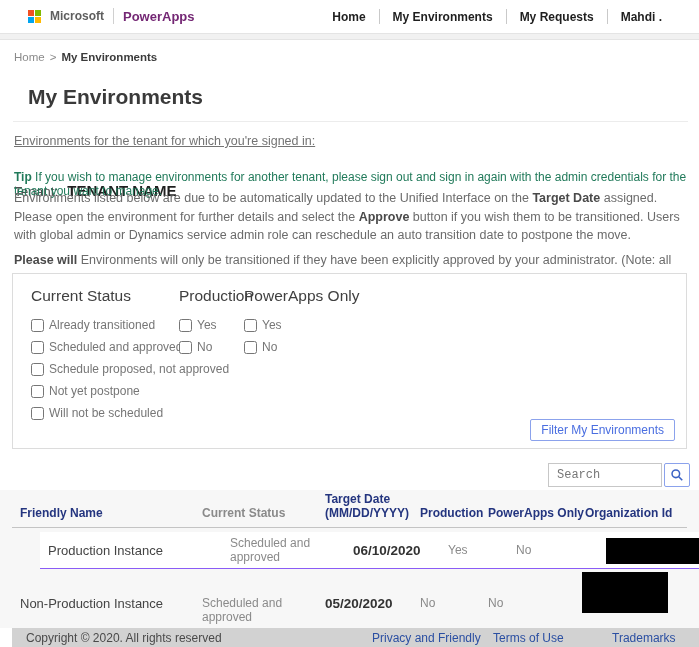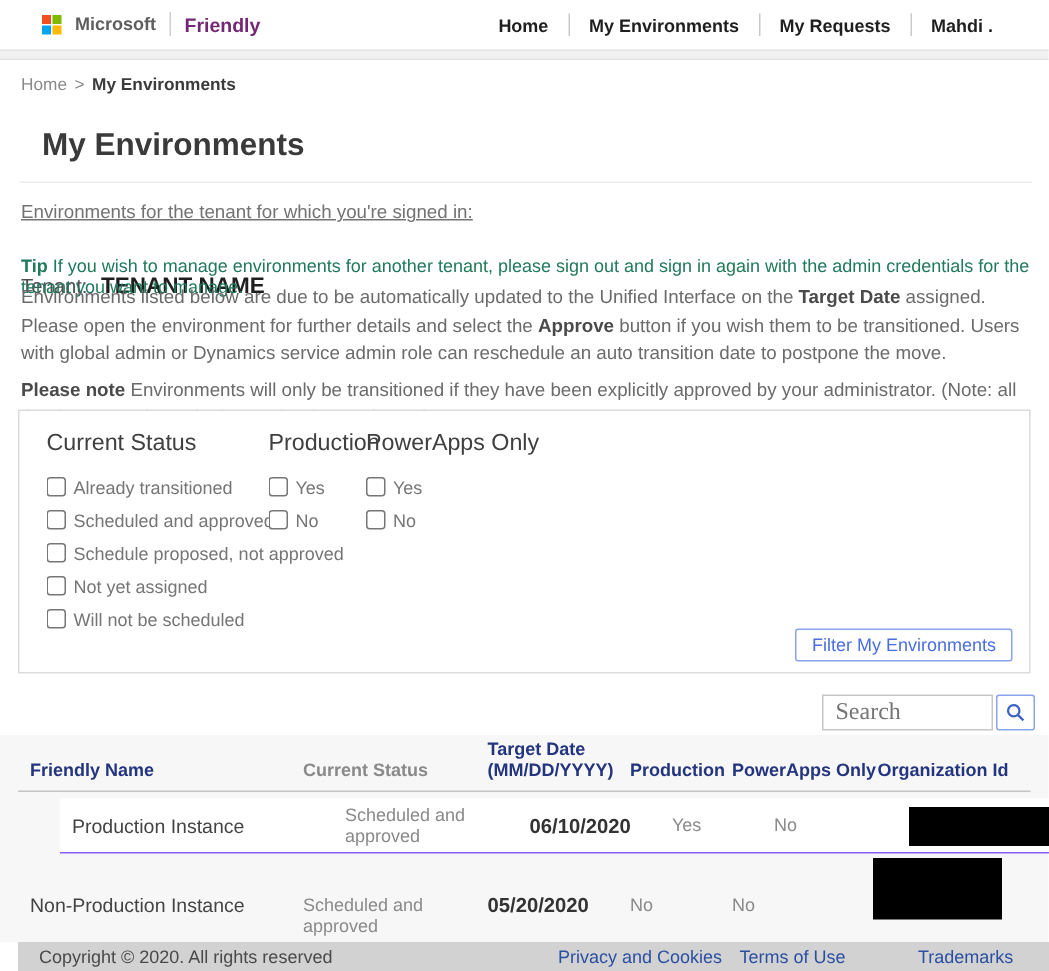--- a/index.html
+++ b/index.html
@@ -43,30 +43,30 @@
   .paras p { margin-bottom:6px; }
   .paras b { color:#4a4a4a; font-weight:700; }
   .link { color:#3b62c4; cursor:pointer; text-decoration:none; }
 
   
   .filter-box { position:absolute; top:273px; left:12px; width:675px; height:176px;
                 background:#fff; border:1px solid #dcdcdc; }
   .filter-col { position:absolute; top:13px; }
   .fc-status { left:18px; } .fc-production { left:166px; } .fc-powerapps { left:231px; }
   .filter-title { font-size:15.5px; color:#404040; margin-bottom:13px; white-space:nowrap; }
-  .cb-row { display:flex; gap:5px; margin-bottom:8px; white-space:nowrap; }
+  .cb-row { display:flex; align-items:center; gap:5px; margin-bottom:8px; white-space:nowrap; }
   .cb-row input { width:13px; height:13px; margin:0; }
   .cb-label { font-size:12px; color:#767676; }
   .filter-btn { position:absolute; right:11px; bottom:7px; height:22px; padding:0 10px;
                 background:#fff; border:1px solid #8ba2ec; border-radius:2px;
                 color:#4a6ee0; font-size:12px; font-family:inherit; cursor:pointer; }
 
   
   .search-input { position:absolute; top:463px; left:548px; width:114px; height:24px;
-                  border:1px solid #c7c7c7; padding:0 8px; font-size:16px; font-family:Liberation Serif, serif; color:#333; }
+                  border:1px solid #c7c7c7; padding:0 8px; font-size:12px; font-family:Liberation Mono, monospace; color:#333; }
   .search-input::placeholder { color:#767676; }
   .search-btn { position:absolute; top:463px; left:664px; width:26px; height:24px; background:#fff;
                 border:1px solid #8ba2ec; border-radius:2px; cursor:pointer;
                 display:flex; align-items:center; justify-content:center; }
 
   
   .table-section { position:absolute; top:490px; left:0; width:699px; height:138px; background:#f7f7f7; }
   .tgrid { display:grid; grid-template-columns:182px 123px 95px 68px 97px auto; padding-left:8px; }
   .thead { position:absolute; top:0; left:12px; width:675px; height:38px; align-items:end;
            padding-bottom:7px; border-bottom:1px solid #c4c4c4; }
@@ -96,21 +96,21 @@
 <div class="topbar">
   <div class="brand">
     <span class="ms-logo">
       <i class="ms-sq-r"></i>
         <i class="ms-sq-g"></i>
         <i class="ms-sq-b"></i>
         <i class="ms-sq-y"></i>
     </span>
     <span class="ms-text">Microsoft</span>
     <span class="brand-divider"></span>
-    <span class="product">Friendly</span>
+    <span class="product">PowerApps</span>
   </div>
   <div class="nav">
     <span class="nav-item">Home</span>
     <span class="nav-divider"></span>
     <span class="nav-item">My Environments</span>
     <span class="nav-divider"></span>
     <span class="nav-item">My Requests</span>
     <span class="nav-divider"></span>
     <span class="nav-item">Mahdi .</span>
   </div>
@@ -126,42 +126,42 @@
 
 <div class="signed-in">Environments for the tenant for which you're signed in:</div>
 <div class="tenant">
   <span class="tenant-label">Tenant:</span><span class="tenant-name">TENANT NAME</span>
 </div>
 <div class="tip">
   <b>Tip</b><span> If you wish to manage environments for another tenant, please sign out and sign in again with the admin credentials for the tenant you want to manage.</span>
 </div>
 <div class="paras">
   <p><span>Environments listed below are due to be automatically updated to the Unified Interface on the </span><b>Target Date</b><span> assigned. Please open the environment for further details and select the </span><b>Approve</b><span> button if you wish them to be transitioned. Users with global admin or Dynamics service admin role can reschedule an auto transition date to postpone the move.</span></p>
-  <p><b>Please note</b><span> Environments will only be transitioned if they have been explicitly approved by your administrator. (Note: all the dates are shown in the MM/DD/YYYY format)</span></p>
+  <p><b>Please will</b><span> Environments will only be transitioned if they have been explicitly approved by your administrator. (Note: all the dates are shown in the MM/DD/YYYY format)</span></p>
   <p><span>If you want to move earlier than the stated date, choose from the selected options on the drop-down list. If the available dates aren't suitable, you can also </span><a class="link">switch manually.</a></p>
 </div>
 
 <div class="filter-box">
   <div class="filter-col fc-status">
     <div class="filter-title">Current Status</div>
     <label class="cb-row">
       <input type="checkbox" style="">
       <span class="cb-label">Already transitioned</span>
     </label>
     <label class="cb-row">
       <input type="checkbox" style="">
       <span class="cb-label">Scheduled and approved</span>
     </label>
     <label class="cb-row">
       <input type="checkbox" style="">
       <span class="cb-label">Schedule proposed, not approved</span>
     </label>
     <label class="cb-row">
       <input type="checkbox" style="">
-      <span class="cb-label">Not yet assigned</span>
+      <span class="cb-label">Not yet postpone</span>
     </label>
     <label class="cb-row">
       <input type="checkbox" style="">
       <span class="cb-label">Will not be scheduled</span>
     </label>
   </div>
   <div class="filter-col fc-production">
     <div class="filter-title">Production</div>
     <label class="cb-row">
       <input type="checkbox" style="">
@@ -225,16 +225,16 @@
     <div class="td td-date">05/20/2020</div>
     <div class="td td-muted">No</div>
     <div class="td td-muted">No</div>
     <div></div>
     <div class="redacted redacted-2"></div>
   </div>
 </div>
 
 <div class="footer">
   <span class="f-copy">Copyright © 2020. All rights reserved</span>
-  <span class="f-privacy f-link">Privacy and Cookies</span>
+  <span class="f-privacy f-link">Privacy and Friendly</span>
   <span class="f-terms f-link">Terms of Use</span>
   <span class="f-trade f-link">Trademarks</span>
 </div>
 
 </body></html>

